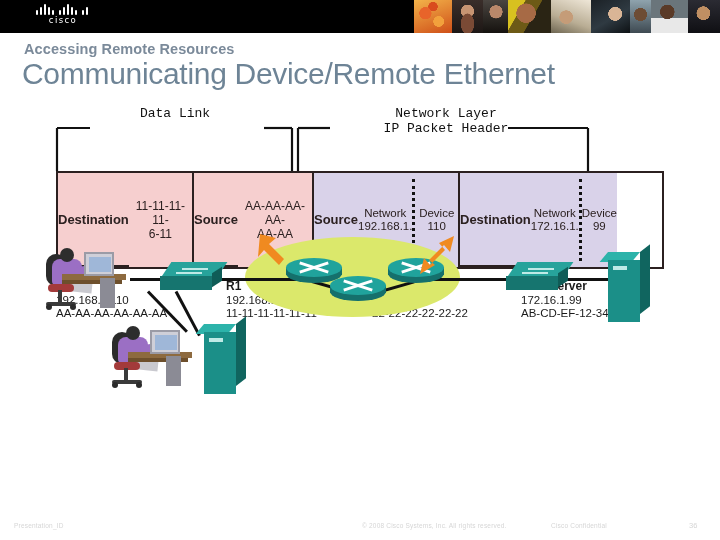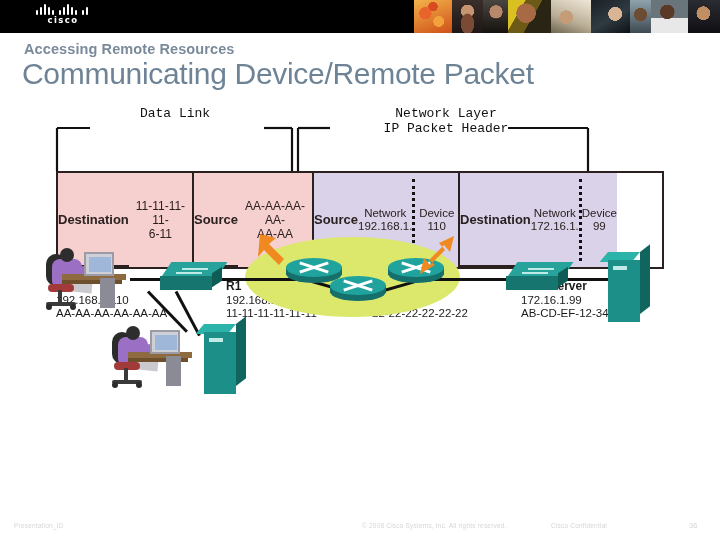--- a/index.html
+++ b/index.html
@@ -7,21 +7,21 @@
     width:720px;height:540px;background:#ffffff;
     font-family:"Liberation Sans",sans-serif;
     overflow:hidden;position:relative;
   }
 
   
   .banner{position:absolute;left:0;top:0;width:720px;height:33px;background:#000;overflow:hidden;}
   .cisco-logo{position:absolute;left:28px;top:2px;width:70px;height:29px;}
   .cisco-bars{position:relative;height:12px;width:54px;margin:1px auto 0;}
   .cisco-bars i{position:absolute;bottom:0;width:2px;background:#fff;border-radius:1px;display:block;}
-  .cisco-word{color:#fff;font-size:8.5px;letter-spacing:1.4px;font-weight:bold;text-align:center;
+  .cisco-word{color:#fff;font-size:8.5px;letter-spacing:1.4px;font-weight:normal;text-align:center;
                font-family:"DejaVu Sans",sans-serif;line-height:10px;}
   .photostrip{position:absolute;right:0;top:0;height:33px;width:306px;display:flex;}
   .photostrip .ph{height:33px;position:relative;overflow:hidden;}
 
   
   .subtitle{position:absolute;left:24px;top:41px;font-size:14.5px;font-weight:bold;color:#7b8a9a;letter-spacing:.1px;}
   .title{position:absolute;left:22px;top:57px;font-size:30px;font-weight:normal;color:#6e8496;letter-spacing:-.3px;white-space:nowrap;}
 
   
   .diagram{position:absolute;left:0;top:98px;width:720px;height:410px;}
@@ -165,21 +165,21 @@
     <div class="ph" style="width:44px;background:
          radial-gradient(circle at 44% 36%, #5a3a27 0 24%, rgba(0,0,0,0) 25%),
          linear-gradient(180deg,#6a757b 0 55%,#e8e8e8 56%);"></div>
     <div class="ph" style="width:38px;background:
          radial-gradient(circle at 48% 40%, #c08f63 0 26%, rgba(0,0,0,0) 27%),
          linear-gradient(180deg,#2b2b33,#0f0f13);"></div>
   </div>
 </div>
 
 <div class="subtitle">Accessing Remote Resources</div>
-<div class="title">Communicating Device/Remote Packet</div>
+<div class="title">Communicating Device/Remote Ethernet</div>
 
 <div class="diagram">
 
   <div class="brk-lab" style="left:60px;top:8px;width:230px;">
     <span class="l1">Data Link</span>
   </div>
   <div class="brk-lab" style="left:336px;top:8px;width:220px;">
     <span class="l1">Network Layer</span>
     <span class="l2">IP Packet Header</span>
   </div>

